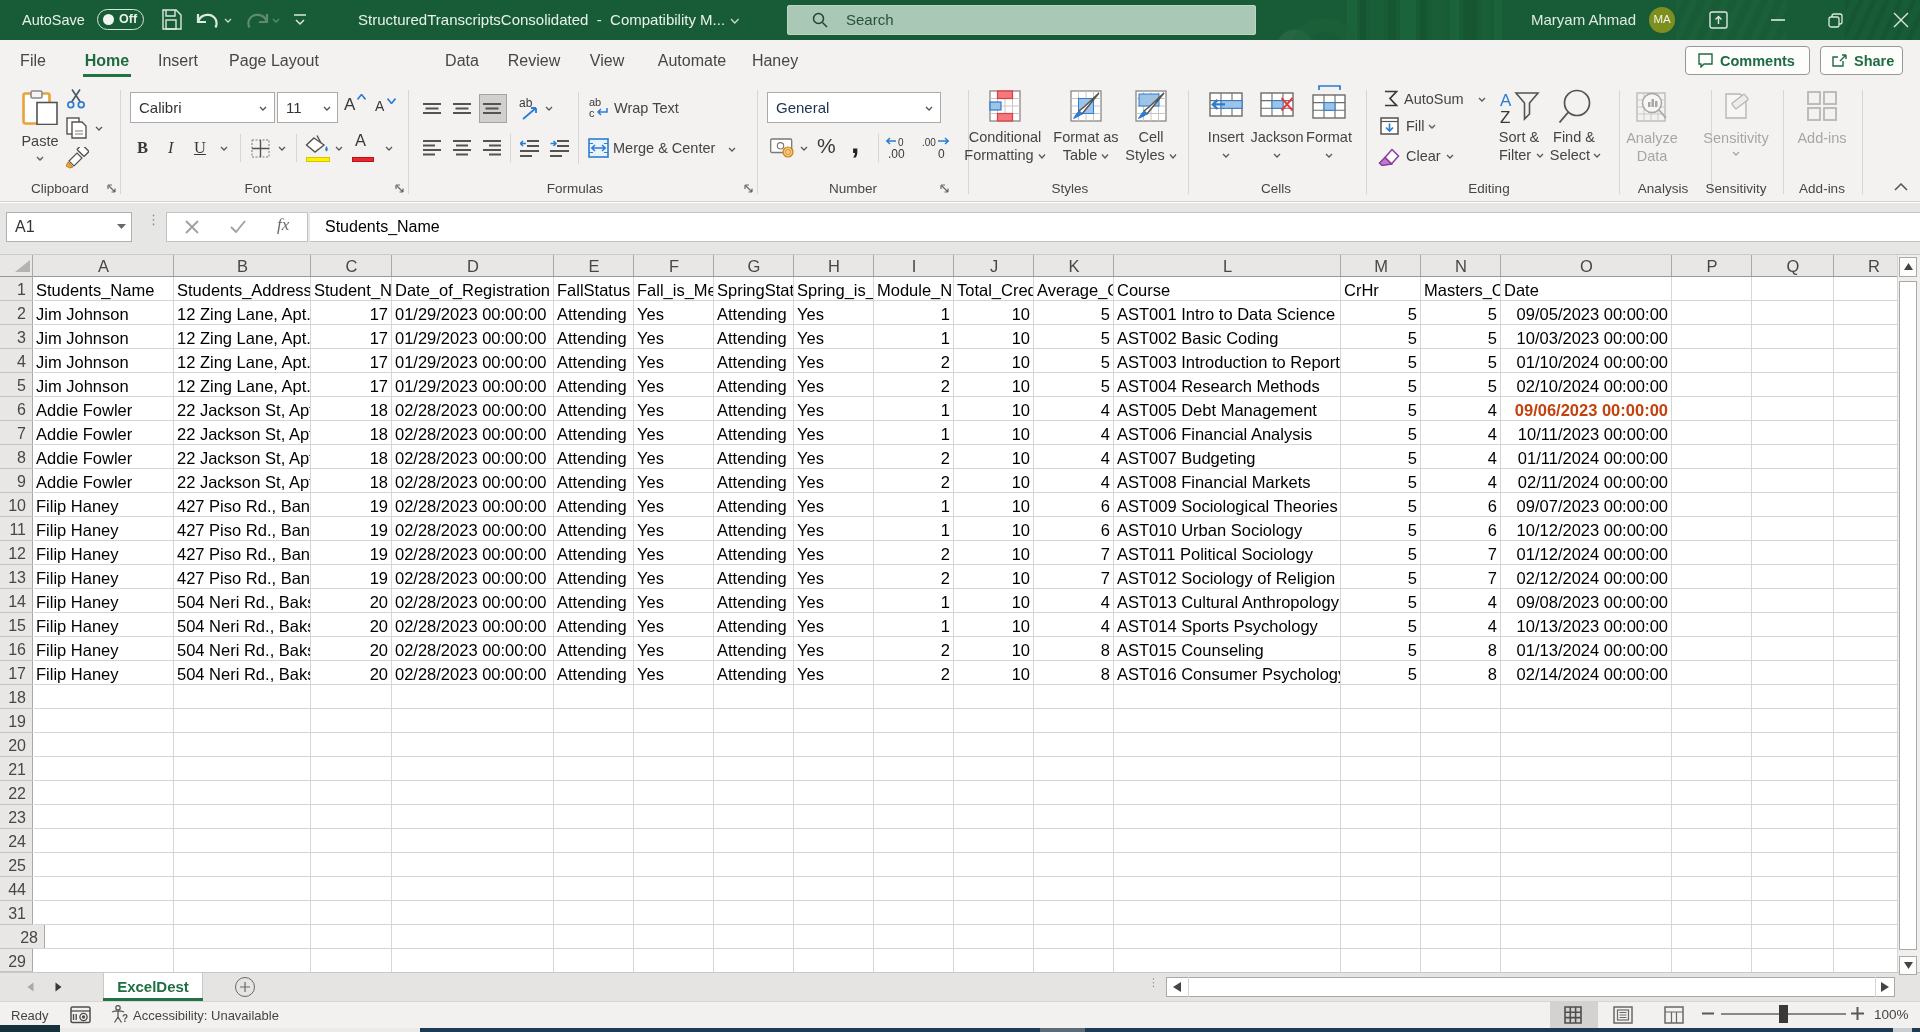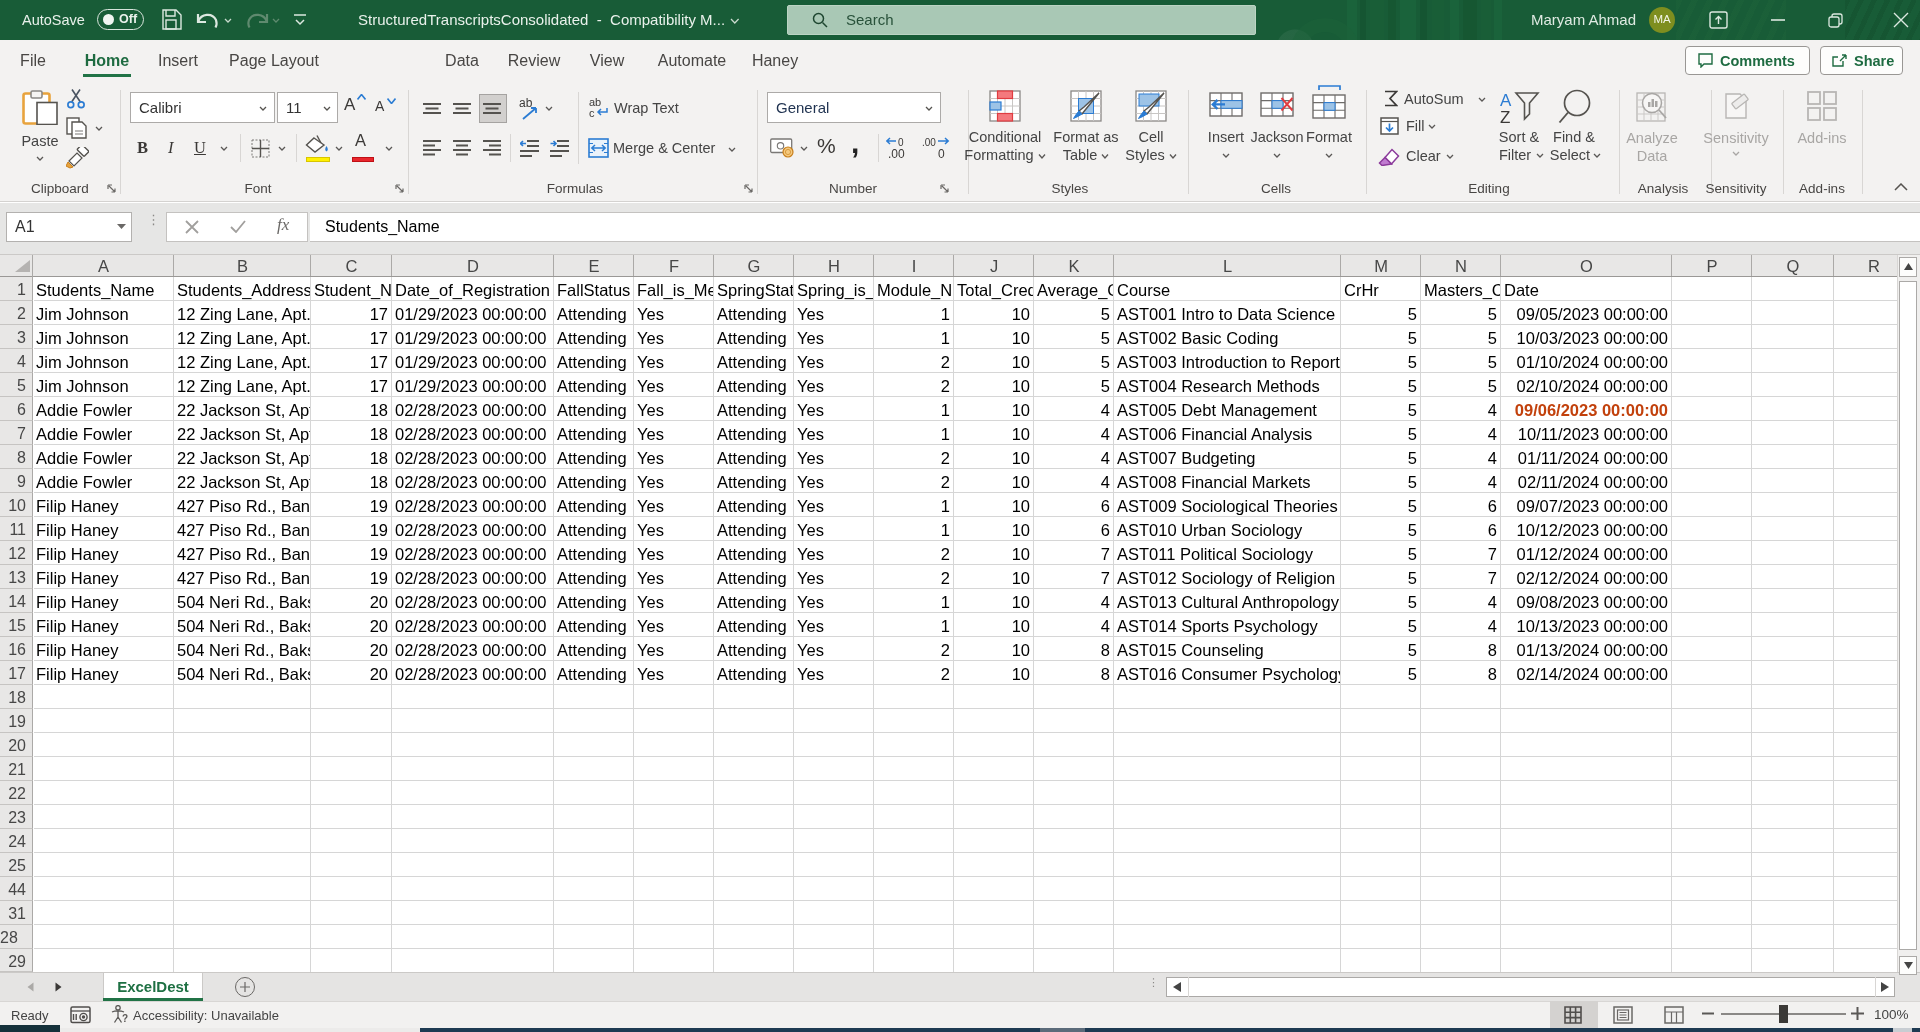--- a/index.html
+++ b/index.html
@@ -687,21 +687,21 @@
 <div class="ab" style="left:0px;top:685px;width:33px;height:24px;background:#E8E7E6;border-right:1px solid #ABA9A7;border-bottom:1px solid #C6C4C2;font-size:16px;color:#474747;text-align:right;line-height:26px;padding-right:6px;">18</div>
 <div class="ab" style="left:0px;top:709px;width:33px;height:24px;background:#E8E7E6;border-right:1px solid #ABA9A7;border-bottom:1px solid #C6C4C2;font-size:16px;color:#474747;text-align:right;line-height:26px;padding-right:6px;">19</div>
 <div class="ab" style="left:0px;top:733px;width:33px;height:24px;background:#E8E7E6;border-right:1px solid #ABA9A7;border-bottom:1px solid #C6C4C2;font-size:16px;color:#474747;text-align:right;line-height:26px;padding-right:6px;">20</div>
 <div class="ab" style="left:0px;top:757px;width:33px;height:24px;background:#E8E7E6;border-right:1px solid #ABA9A7;border-bottom:1px solid #C6C4C2;font-size:16px;color:#474747;text-align:right;line-height:26px;padding-right:6px;">21</div>
 <div class="ab" style="left:0px;top:781px;width:33px;height:24px;background:#E8E7E6;border-right:1px solid #ABA9A7;border-bottom:1px solid #C6C4C2;font-size:16px;color:#474747;text-align:right;line-height:26px;padding-right:6px;">22</div>
 <div class="ab" style="left:0px;top:805px;width:33px;height:24px;background:#E8E7E6;border-right:1px solid #ABA9A7;border-bottom:1px solid #C6C4C2;font-size:16px;color:#474747;text-align:right;line-height:26px;padding-right:6px;">23</div>
 <div class="ab" style="left:0px;top:829px;width:33px;height:24px;background:#E8E7E6;border-right:1px solid #ABA9A7;border-bottom:1px solid #C6C4C2;font-size:16px;color:#474747;text-align:right;line-height:26px;padding-right:6px;">24</div>
 <div class="ab" style="left:0px;top:853px;width:33px;height:24px;background:#E8E7E6;border-right:1px solid #ABA9A7;border-bottom:1px solid #C6C4C2;font-size:16px;color:#474747;text-align:right;line-height:26px;padding-right:6px;">25</div>
 <div class="ab" style="left:0px;top:877px;width:33px;height:24px;background:#E8E7E6;border-right:1px solid #ABA9A7;border-bottom:1px solid #C6C4C2;font-size:16px;color:#474747;text-align:right;line-height:26px;padding-right:6px;">44</div>
 <div class="ab" style="left:0px;top:901px;width:33px;height:24px;background:#E8E7E6;border-right:1px solid #ABA9A7;border-bottom:1px solid #C6C4C2;font-size:16px;color:#474747;text-align:right;line-height:26px;padding-right:6px;">31</div>
-<div class="ab" style="left:0px;top:925px;width:33px;height:24px;background:#E8E7E6;border-right:1px solid #ABA9A7;border-bottom:1px solid #C6C4C2;font-size:16px;color:#474747;text-align:right;line-height:26px;padding-right:18px;">28</div>
+<div class="ab" style="left:0px;top:925px;width:45px;height:24px;background:#E8E7E6;border-right:1px solid #ABA9A7;border-bottom:1px solid #C6C4C2;font-size:16px;color:#474747;text-align:right;line-height:26px;padding-right:6px;">28</div>
 <div class="ab" style="left:0px;top:949px;width:33px;height:23px;background:#E8E7E6;border-right:1px solid #ABA9A7;border-bottom:1px solid #C6C4C2;font-size:16px;color:#474747;text-align:right;line-height:25px;padding-right:6px;">29</div>
 <div class="ab" style="left:173px;top:277px;width:1px;height:695px;background:#D6D6D6;"></div>
 <div class="ab" style="left:310px;top:277px;width:1px;height:695px;background:#D6D6D6;"></div>
 <div class="ab" style="left:391px;top:277px;width:1px;height:695px;background:#D6D6D6;"></div>
 <div class="ab" style="left:553px;top:277px;width:1px;height:695px;background:#D6D6D6;"></div>
 <div class="ab" style="left:633px;top:277px;width:1px;height:695px;background:#D6D6D6;"></div>
 <div class="ab" style="left:713px;top:277px;width:1px;height:695px;background:#D6D6D6;"></div>
 <div class="ab" style="left:793px;top:277px;width:1px;height:695px;background:#D6D6D6;"></div>
 <div class="ab" style="left:873px;top:277px;width:1px;height:695px;background:#D6D6D6;"></div>
 <div class="ab" style="left:953px;top:277px;width:1px;height:695px;background:#D6D6D6;"></div>

